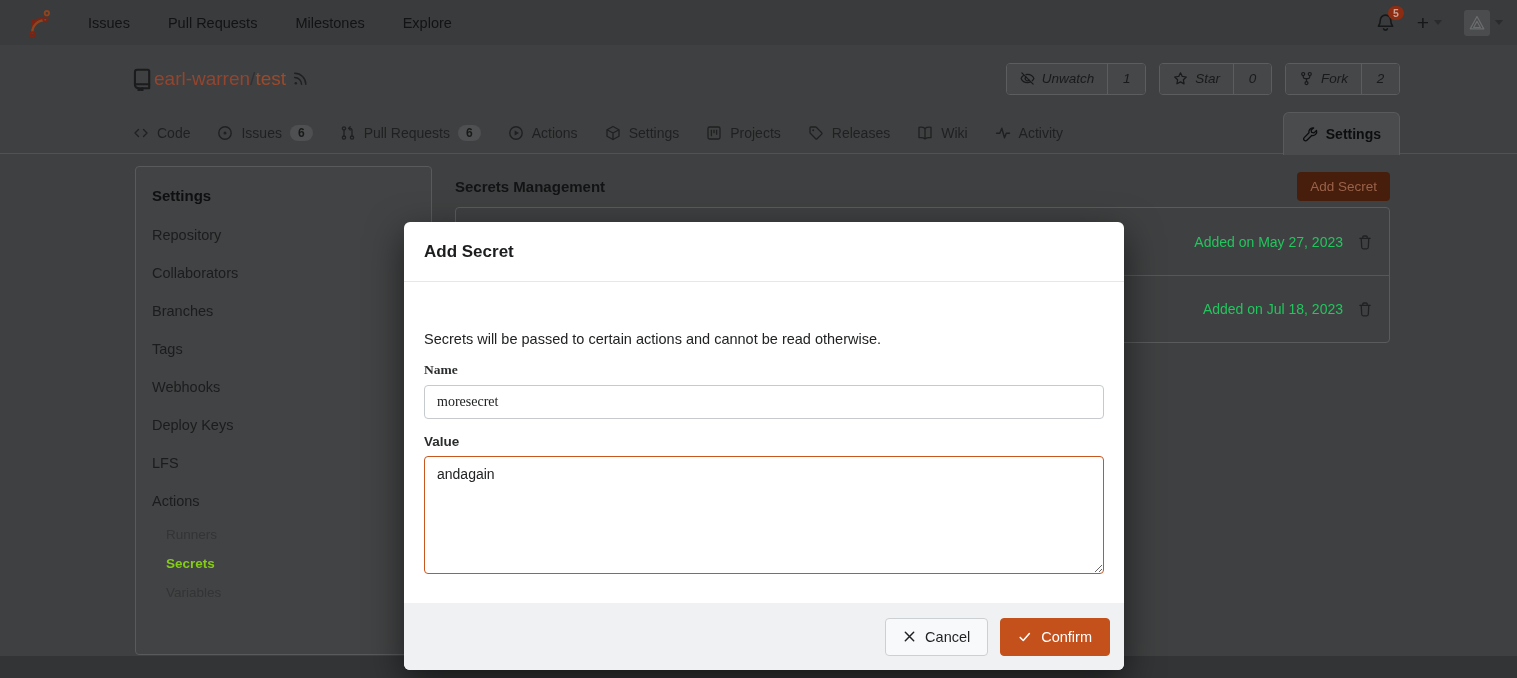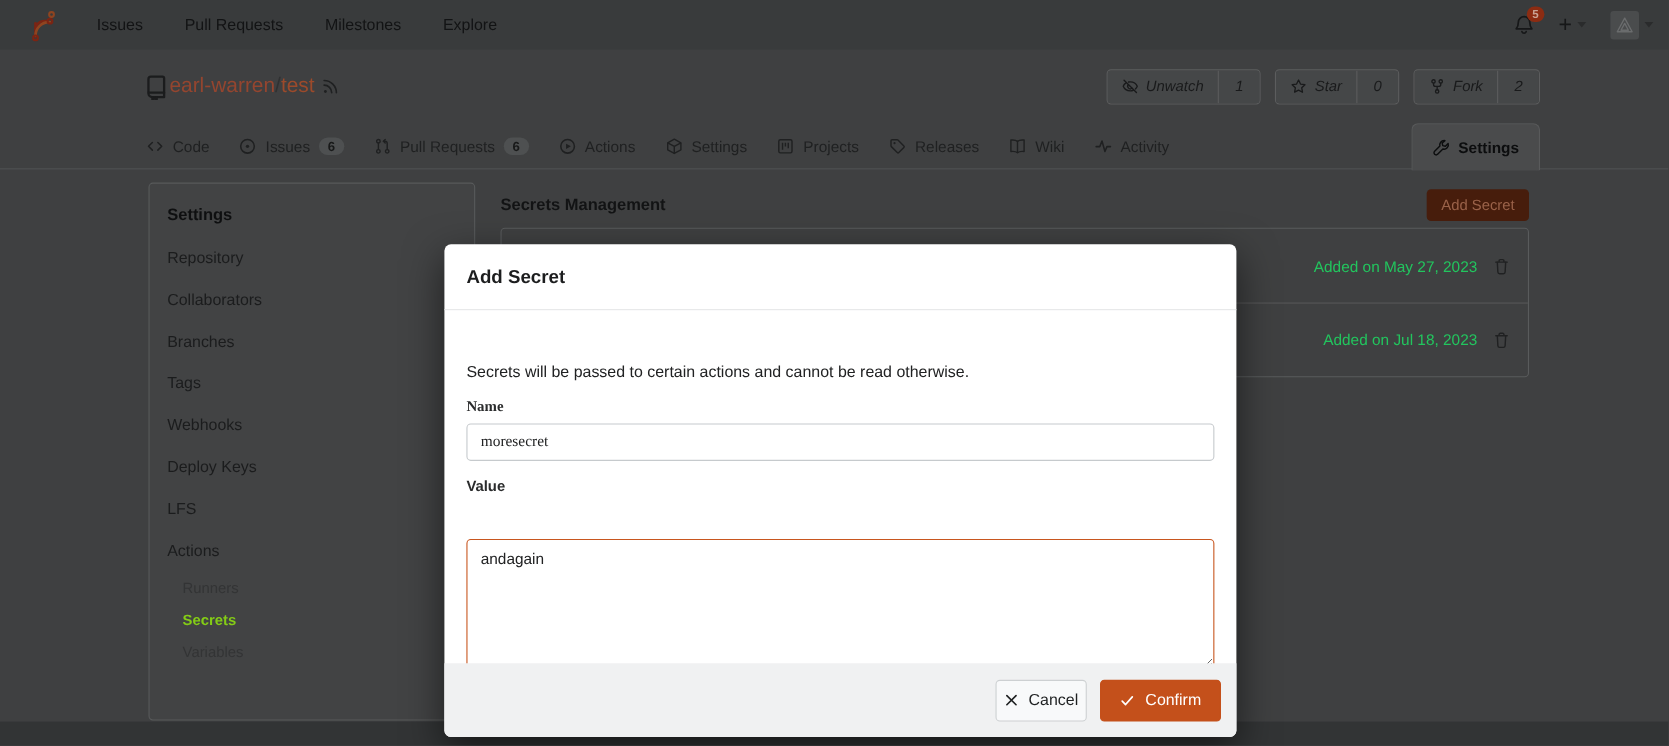--- a/index.html
+++ b/index.html
@@ -82,26 +82,26 @@
     border-bottom:1px solid #e6e7e8; }
   .modal-title { font-size:17px; font-weight:700; color:#1c1d1e; }
   .modal-body { padding:18px 20px 0; }
   .modal-desc { font-size:14.5px; color:#212223; margin-bottom:15px;margin-top:31px; }
   .field-label { font-size:13.5px; font-weight:700; color:#2b2c2d; margin-bottom:7px; }
   .name-input { width:100%; height:34px; border:1px solid #c6cacd; border-radius:4px;
     padding:0 12px; font-size:14px; color:#212223; font-family:inherit; outline:none; background:#fff; }
   .name-field { margin-bottom:15px;font-family:Liberation Serif, serif; }
   .value-textarea { width:100%; height:118px; border:1px solid #c8561f; border-radius:4px;
     padding:9px 12px; font-size:14px; color:#212223; font-family:inherit; outline:none;
-    resize:vertical; background:#fff;margin-top:34px; }
+    resize:vertical; background:#fff; }
   .modal-footer { position:absolute; left:0; bottom:0; width:100%; height:67px;
     background:#f0f1f2; border-radius:0 0 6px 6px; display:flex; align-items:center;
     justify-content:flex-end; gap:12px; padding-right:14px; }
   .cancel-btn { display:flex; align-items:center; gap:9px; background:#f8f9fa;
-    border:1px solid #cdd0d2; border-radius:4px; height:38px; padding:0 7px;
+    border:1px solid #cdd0d2; border-radius:4px; height:38px; padding:0 17px;
     font-size:14.5px; font-weight:500; color:#1f2122; font-family:inherit; cursor:pointer; }
   .confirm-btn { display:flex; align-items:center; gap:9px; background:#c4501b;
     border:1px solid #c4501b; border-radius:4px; height:38px; padding:0 17px;
     font-size:14.5px; font-weight:500; color:#ffffff; font-family:inherit; cursor:pointer; }
 </style>
 </head>
 <body>
 
 <div class="page">
 

